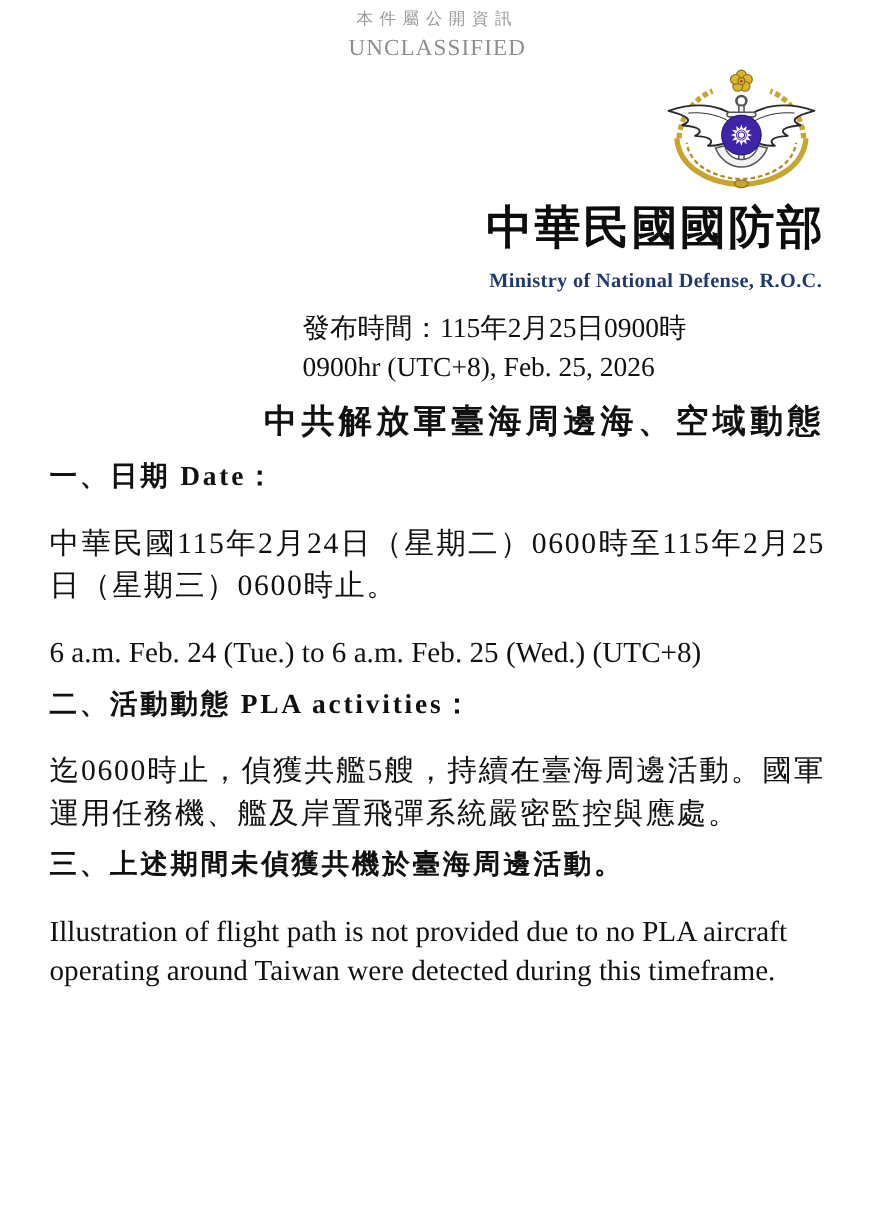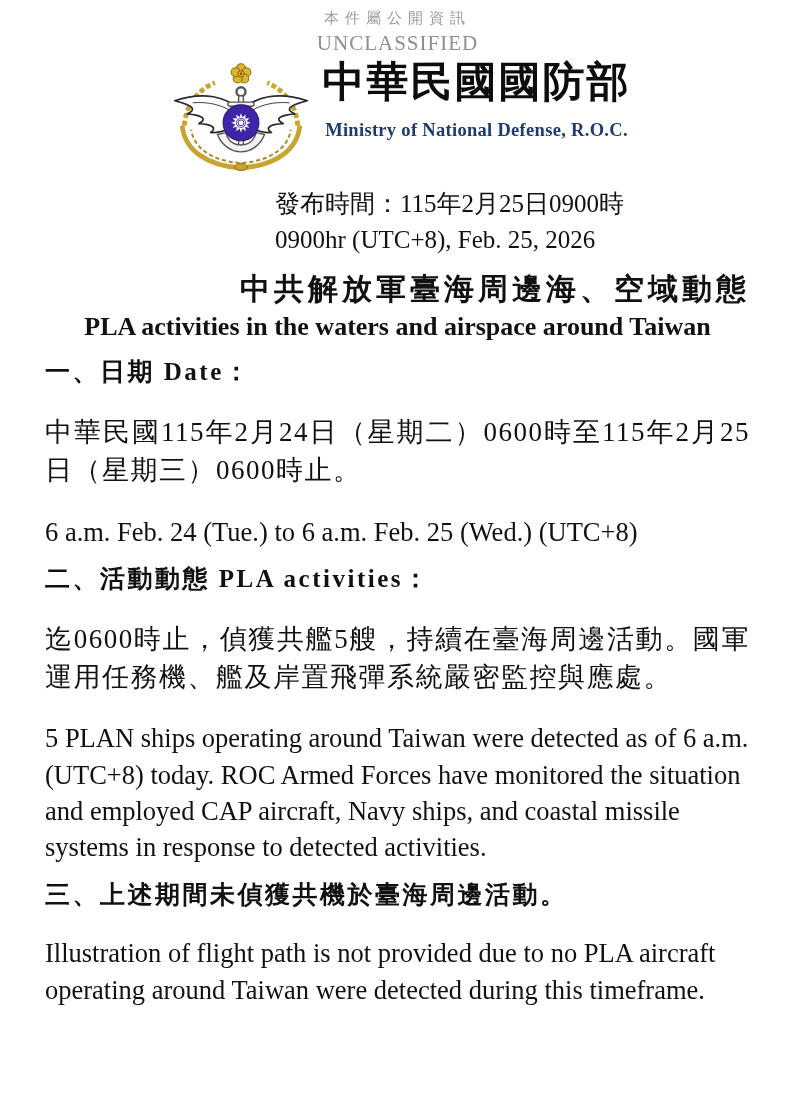--- a/index.html
+++ b/index.html
@@ -18,22 +18,22 @@
     font-size: 15px; letter-spacing: 6px; color: #9a9a9a;
     line-height: 1.45;
   }
   .cls-en {
     font-size: 21px; letter-spacing: 1px; color: #8f8f8f;
     line-height: 1.25;
   }
 
   
   .ministry-row {
-    display: flex; align-items: flex-start; justify-content: center;
-    margin-top: 2px; gap: 6px;
+    display: flex; align-items: flex-end; justify-content: center;
+    margin-top: 2px; gap: 6px; flex-direction: column;
   }
   .emblem { width: 152px; height: 120px; flex: 0 0 auto; }
   .ministry-text { text-align: center; padding-bottom: 6px; }
   .ministry-cjk {
     font-size: 42px; font-weight: bold; color: #0d0d0d;
     letter-spacing: 2px; line-height: 1.15; white-space: nowrap;
   }
   .ministry-en {
     font-size: 18.5px; font-weight: bold; color: #1e3a6e;
     letter-spacing: 0.3px; margin-top: 14px;
@@ -144,33 +144,31 @@
     </div>
   </div>
 
   <div class="release">
     <div>發布時間：115年2月25日0900時</div>
     <div>0900hr (UTC+8), Feb. 25, 2026</div>
   </div>
 
   <div class="doc-title">
     <div class="doc-title-cjk">中共解放軍臺海周邊海、空域動態</div>
-    <div class="doc-title-en">PLA activities in the waters and airspace around Taiwan</div>
   </div>
 
   <div>
     <div class="section-heading">一、日期 Date：</div>
     <div class="para-cjk">中華民國115年2月24日（星期二）0600時至115年2月25日（星期三）0600時止。</div>
     <div class="para-en">6 a.m. Feb. 24 (Tue.) to 6 a.m. Feb. 25 (Wed.) (UTC+8)</div>
   </div>
 
   <div>
     <div class="section-heading">二、活動動態 PLA activities：</div>
     <div class="para-cjk">迄0600時止，偵獲共艦5艘，持續在臺海周邊活動。國軍運用任務機、艦及岸置飛彈系統嚴密監控與應處。</div>
-    <div class="para-en">5 PLAN ships operating around Taiwan were detected as of 6 a.m. (UTC+8) today. ROC Armed Forces have monitored the situation and employed CAP aircraft, Navy ships, and coastal missile systems in response to detected activities.</div>
   </div>
 
   <div>
     <div class="section-heading">三、上述期間未偵獲共機於臺海周邊活動。</div>
     <div class="para-en">Illustration of flight path is not provided due to no PLA aircraft operating around Taiwan were detected during this timeframe.</div>
   </div>
 
 </div>
 
 </body></html>

